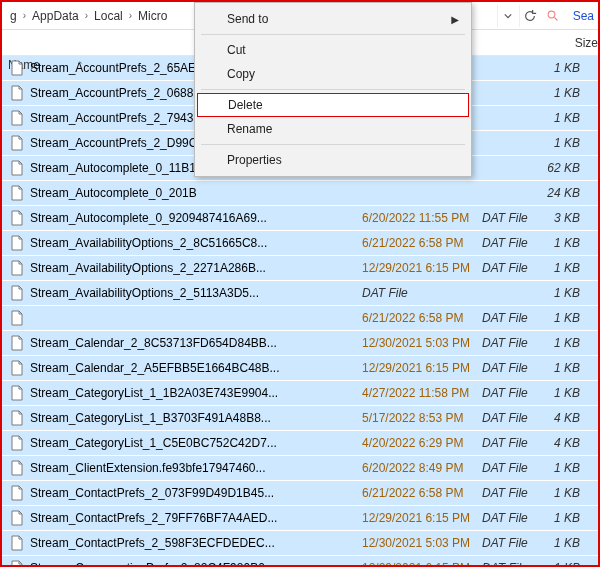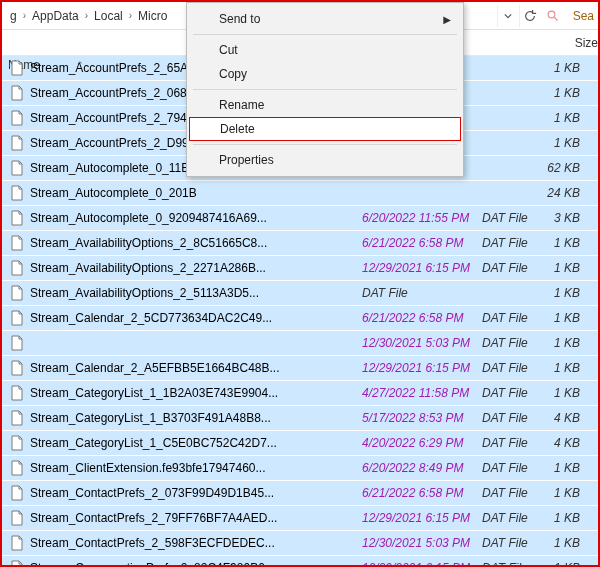--- a/index.html
+++ b/index.html
@@ -2,37 +2,37 @@
 <html><head>
 <meta charset="utf-8">
 <style>
 * { margin: 0; padding: 0; box-sizing: border-box; font-family: "Segoe UI", Tahoma, sans-serif; font-size: 12px; }
 body { width: 600px; height: 567px; border: 2px solid #d00; background: #fff; overflow: hidden; position: relative; }
 .addr-bar { display: flex; align-items: center; height: 28px; border-bottom: 1px solid #e0e0e0; padding: 0 4px; }
 .addr-bar .crumb { padding: 0 4px; color: #333; }
 .addr-bar .chev { color: #666; font-size: 10px; padding: 0 2px; }
 .addr-bar .spacer { flex: 1; }
 .addr-bar .btn { width: 22px; height: 22px; display: flex; align-items: center; justify-content: center; color: #555; border-left: 1px solid #eee; }
-.addr-bar .search { padding-left: 6px; color: #a16207; display: flex; align-items: center; gap: 14px; }
+.addr-bar .search { padding-left: 6px; color: #1d4ed8; display: flex; align-items: center; gap: 14px; }
 .header-row { display: flex; align-items: center; height: 26px; border-bottom: 1px solid #e8e8e8; color: #333; }
 .col-name { width: 360px; padding-left: 6px; display: flex; align-items: center; gap: 6px; margin-top: 44px; }
 .col-date { width: 120px; padding-left: 4px; }
 .col-type { width: 60px; }
 .col-size { flex: 1; text-align: right; }
 .sort-caret { font-size: 9px; color: #555; margin-left: 30px; }
 .rows { }
 .row { display: flex; align-items: center; height: 25px; background: #cde8ff; border-bottom: 1px solid #fff; }
 .row .fname { width: 360px; padding-left: 8px; display: flex; align-items: center; gap: 6px; overflow: hidden; white-space: nowrap; }
 .row .fname .txt { overflow: hidden; text-overflow: ellipsis; }
-.row .fdate { width: 120px; color: #a21caf; font-style: italic; }
+.row .fdate { width: 120px; color: #a16207; }
 .row .ftype { width: 60px; color: #333; font-style: italic; }
 .row .fsize { flex: 1; text-align: right; padding-right: 18px; color: #333; font-style: italic; }
 .icon-file { width: 14px; height: 16px; flex: none; display: inline-block; }
 .icon-file svg { display: block; }
-.ctx-menu { position: absolute; left: 184px; top: 0px; width: 278px; background: #f2f2f2; border: 1px solid #bcbcbc; box-shadow: 2px 2px 6px rgba(0,0,0,.25); padding: 4px 2px; z-index: 10; }
+.ctx-menu { position: absolute; left: 192px; top: 0px; width: 278px; background: #f2f2f2; border: 1px solid #bcbcbc; box-shadow: 2px 2px 6px rgba(0,0,0,.25); padding: 4px 2px; z-index: 10; }
 .ctx-item { display: flex; align-items: center; height: 24px; padding-left: 30px; padding-right: 10px; color: #222; position: relative; }
 .ctx-item .arrow { margin-left: auto; font-size: 10px; color: #333; }
 .ctx-sep { height: 1px; background: #d6d6d6; margin: 3px 4px; }
 .ctx-item.highlight { border: 1.5px solid #d00; background: #fff; }
 .chev-svg { width: 8px; height: 8px; }
 </style>
 </head>
 <body>
 
 <div class="addr-bar">
@@ -215,34 +215,34 @@
       <div class="fsize">1 KB</div>
     </div>
     <div class="row">
       <div class="fname">
         <span class="icon-file">
           <svg width="14" height="16" viewBox="0 0 14 16">
             <path d="M2 1 H9 L12 4 V15 H2 Z" fill="#fff" stroke="#7a7a7a" stroke-width="1"></path>
             <path d="M9 1 V4 H12" fill="none" stroke="#7a7a7a" stroke-width="1"></path>
           </svg>
         </span>
-        <span class="txt">Stream_Calendar_2_5CD773634DAC2C49...</span>
       </div>
       <div class="fdate">6/21/2022 6:58 PM</div>
       <div class="ftype">DAT File</div>
       <div class="fsize">1 KB</div>
     </div>
     <div class="row">
       <div class="fname">
         <span class="icon-file">
           <svg width="14" height="16" viewBox="0 0 14 16">
             <path d="M2 1 H9 L12 4 V15 H2 Z" fill="#fff" stroke="#7a7a7a" stroke-width="1"></path>
             <path d="M9 1 V4 H12" fill="none" stroke="#7a7a7a" stroke-width="1"></path>
           </svg>
         </span>
+        <span class="txt">Stream_Calendar_2_8C53713FD654D84BB...</span>
       </div>
       <div class="fdate">12/30/2021 5:03 PM</div>
       <div class="ftype">DAT File</div>
       <div class="fsize">1 KB</div>
     </div>
     <div class="row">
       <div class="fname">
         <span class="icon-file">
           <svg width="14" height="16" viewBox="0 0 14 16">
             <path d="M2 1 H9 L12 4 V15 H2 Z" fill="#fff" stroke="#7a7a7a" stroke-width="1"></path>
@@ -375,23 +375,23 @@
       <span class="arrow">▶</span>
     </div>
     <div class="ctx-sep"></div>
     <div class="ctx-item">
       <span>Cut</span>
     </div>
     <div class="ctx-item">
       <span>Copy</span>
     </div>
     <div class="ctx-sep"></div>
-    <div class="ctx-item">
-      <span>Rename</span>
-    </div>
     <div class="ctx-item highlight">
       <span>Delete</span>
     </div>
+    <div class="ctx-item">
+      <span>Rename</span>
+    </div>
     <div class="ctx-sep"></div>
     <div class="ctx-item">
       <span>Properties</span>
     </div>
   </div>
 
 </body></html>

